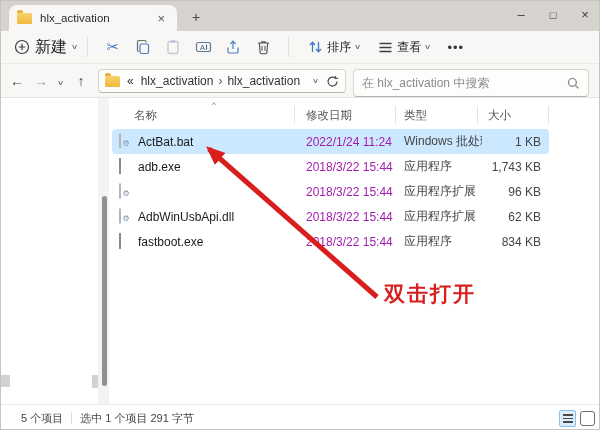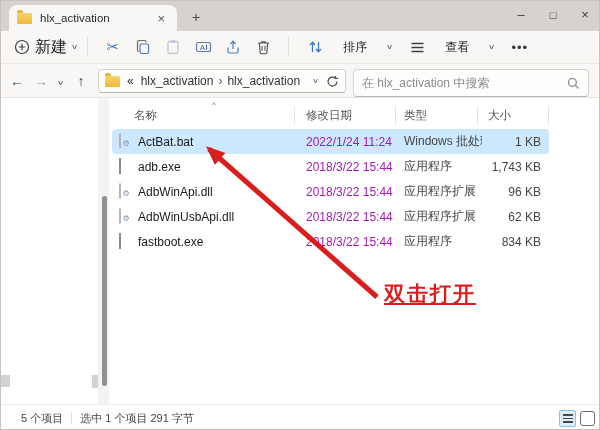--- a/index.html
+++ b/index.html
@@ -26,21 +26,21 @@
   
   .toolbar { position:absolute; left:0; top:30px; width:600px; height:33px; background:#f8f7f5;
              border-bottom:1px solid #ebe9e6; display:flex; align-items:center; }
   .tb-new { display:flex; align-items:center; gap:5px; margin-left:13px; color:#222; }
   .tb-new .lbl { font-size:16px; }
   .chev { font-size:7px; color:#666; transform:scaleX(1.4); display:inline-block; }
   .tb-sep { width:1px; height:20px; background:#e2e0dd; margin:0 10px; }
   .tb-ico { width:30px; text-align:center; flex:0 0 auto; }
   .tb-ico svg { vertical-align:middle; }
   .cut-glyph { font-size:15px; color:#4c7fc0; }
-  .tb-group { display:flex; align-items:center; gap:20px; margin:0 9px; color:#222; }
+  .tb-group { display:flex; align-items:center; gap:4px; margin:0 9px; color:#222; }
   .more-dots { font-size:13px; color:#333; letter-spacing:1px; margin-left:8px; }
 
   
   .navbar { position:absolute; left:0; top:63px; width:600px; height:34px; background:#f8f7f5;
             border-bottom:1px solid #e7e5e2; display:flex; align-items:center; }
   .nav-arrow { font-size:14px; width:24px; text-align:center; color:#3f3f3f; }
   .nav-arrow.fwd { color:#9a9a9a; }
   .nav-chev { width:16px; text-align:center; }
   .addrbox { position:absolute; left:97px; top:5px; width:248px; height:24px; background:#fdfdfc;
              border:1px solid #d6d4d1; border-bottom-color:#b6b4b1; border-radius:4px;
@@ -81,21 +81,21 @@
   .ftype { position:absolute; left:292px; width:78px; color:#454545; white-space:nowrap; overflow:hidden; }
   .fsize { position:absolute; left:344px; width:85px; text-align:right; color:#454545; }
   .icon-page { width:13px; height:15px; background:#fff; border:1px solid #b5b5b5; border-radius:1px; position:relative; }
   .icon-gear { position:absolute; left:2.5px; top:6px; color:#7e93ad; font-size:8px; line-height:8px; }
   .icon-exe { width:13px; height:13px; margin-top:1px; background:#2a69b2; border:1px solid #8a8a8a;
               box-shadow:inset 0 0 0 1.5px rgba(255,255,255,.8); }
 
   
   .annot-svg { position:absolute; left:0; top:0; width:600px; height:430px; pointer-events:none; z-index:40; }
   .annot-text { position:absolute; left:383px; top:279px; font-size:21px; font-weight:bold;
-                color:#d91e1e; letter-spacing:2px; z-index:41;text-decoration:underline; }
+                color:#d91e1e; letter-spacing:2px; z-index:41; }
 
   
   .statusbar { position:absolute; left:0; top:403px; width:600px; height:27px; background:#fff;
                border-top:1px solid #ececec; display:flex; align-items:center; font-size:11px; color:#444; }
   .sb-count { margin-left:20px; }
   .sb-div { width:1px; height:12px; background:#dcdcdc; margin:0 8px; }
   .view-toggles { position:absolute; right:6px; top:5px; display:flex; gap:4px; align-items:center; }
   .vt-details { width:17px; height:17px; background:#dcedfa; border:1px solid #8ec0e7; border-radius:2px;
                 display:flex; flex-direction:column; justify-content:center; gap:2px; padding:0 2.5px; }
   .vt-details i { display:block; height:1.5px; background:#4a4a4a; }
@@ -244,21 +244,20 @@
         <span class="ficon"><span class="icon-exe"></span></span>
         <span class="fname">adb.exe</span>
         <span class="fdate">2018/3/22 15:44</span>
         <span class="ftype">应用程序</span>
         <span class="fsize">1,743 KB</span>
       </div>
       <div class="frow">
         <span class="ficon">
           <span class="icon-page"><span class="icon-gear">⚙</span></span>
         </span>
-        <span class="fname">AdbWinApi.dll</span>
         <span class="fdate">2018/3/22 15:44</span>
         <span class="ftype">应用程序扩展</span>
         <span class="fsize">96 KB</span>
       </div>
       <div class="frow">
         <span class="ficon">
           <span class="icon-page"><span class="icon-gear">⚙</span></span>
         </span>
         <span class="fname">AdbWinUsbApi.dll</span>
         <span class="fdate">2018/3/22 15:44</span>

